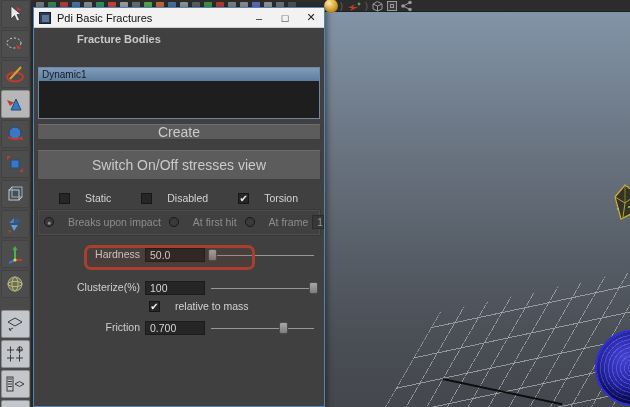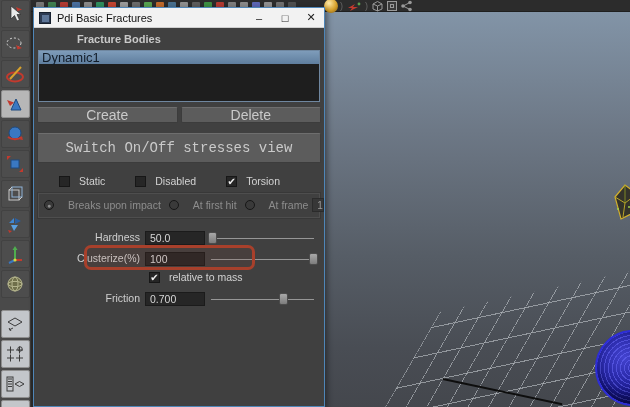--- a/index.html
+++ b/index.html
@@ -55,32 +55,32 @@
             background:#404040; border:1px solid #4f86b8; box-shadow:2px 2px 6px rgba(0,0,0,0.45); }
   #titlebar { height:20px; background:#f2f2f2; display:flex; align-items:center; border-bottom:1px solid #cfcfcf; }
   #app-icon { width:12px; height:12px; margin:0 6px 0 5px; background:#2c3a52; border:1px solid #17202e;
               position:relative; }
   #app-icon::after { content:""; position:absolute; left:2px; top:2px; width:7px; height:7px; background:#5d7597; }
   #title-text { font-size:11px; color:#111; flex:1; }
   .wbtn { width:26px; height:19px; display:flex; align-items:center; justify-content:center;
           font-size:11px; color:#222; }
 
   #dlg-body { position:relative; padding:2px 3px 0 3px; color:#cfcfcf; font-size:10.5px; height:379px; overflow:hidden; }
-  #frac-header { text-align:left; padding:3px 0 4px 40px; font-weight:bold; font-size:11px; color:#c9c9c9; }
+  #frac-header { text-align:left; padding:3px 0 21px 40px; font-weight:bold; font-size:11px; color:#c9c9c9; }
   #bodies-list { height:52px; background:#1e1e1e; border:1px solid #6f87a0; margin:1px 1px 0 1px; overflow:hidden; }
-  .list-item { height:13px; line-height:13px; padding-left:3px; font-size:13px; }
+  .list-item { height:13px; line-height:13px; padding-left:3px; font-size:10px; }
   .list-item.selected { background:linear-gradient(180deg,#7e9cba,#5f7e9e); color:#121d2a; }
 
   .btn-row { display:flex; gap:3px; margin-top:5px; }
   .mbtn { flex:1; height:16px; background:#5c5c5c; border:1px solid #3c3c3c; border-top-color:#6e6e6e;
           border-radius:2px; color:#cacaca; font-size:14px; display:flex; align-items:center; justify-content:center; }
-  #switch-btn { margin-top:10px; height:30px;font-family:Liberation Mono, monospace; }
+  #switch-btn { margin-top:10px; height:30px; }
 
   .cb-row { display:flex; align-items:center; margin-top:12px; padding-left:22px; gap:6px; }
-  .checkbox { display:flex; align-items:center; gap:9px; }
+  .checkbox { display:flex; align-items:center; gap:15px; }
   .cb-box { width:11px; height:11px; background:#262626; border:1px solid #171717; position:relative;
             color:#efefef; font-size:10px; line-height:10px; text-align:center; }
   .cb-label { color:#d2d2d2; }
   .cb-gap { width:18px; }
 
   .section { margin-top:5px; border:1px solid #383838; box-shadow:0 0 0 1px #4e4e4e inset; }
   .section-header { background:#3c3c3c; border-bottom:1px solid #333; padding:2px 0 2px 5px;
                     font-weight:bold; font-size:10.5px; }
   .section-header.disabled { color:#979797; }
   .section-header.enabled { color:#c9c9c9; }
@@ -285,21 +285,20 @@
 
     <div id="dlg-body">
       <div id="frac-header">Fracture Bodies</div>
 
       <div id="bodies-list">
         <div class="list-item selected">Dynamic1</div>
       </div>
 
       <div class="btn-row">
         <div class="mbtn">Create</div>
-        <div class="mbtn">Delete</div>
       </div>
 
       <div class="mbtn" id="switch-btn">Switch On/Off stresses view</div>
 
       <div class="cb-row">
         <div class="checkbox">
           <span class="cb-box"></span>
           <span class="cb-label">Static</span>
         </div>
         <span class="cb-gap"></span>
@@ -335,21 +334,21 @@
       </div>
 
       <div class="frow" style="margin-top:12px">
         <span class="flabel">Hardness</span>
         <span class="ffield">50.0</span>
         <span class="fslider">
           <span class="shandle" style="left: 1%;"></span>
         </span>
       </div>
 
-      <div class="frow" style="margin-top:5px">
+      <div class="frow" style="margin-top:17px">
         <span class="flabel">Clusterize(%)</span>
         <span class="ffield">100</span>
         <span class="fslider">
           <span class="shandle" style="left: 99%;"></span>
         </span>
       </div>
 
       <div class="cb-row" style="margin-top:3px; padding-left:112px">
         <div class="checkbox">
           <span class="cb-box">✔</span>

